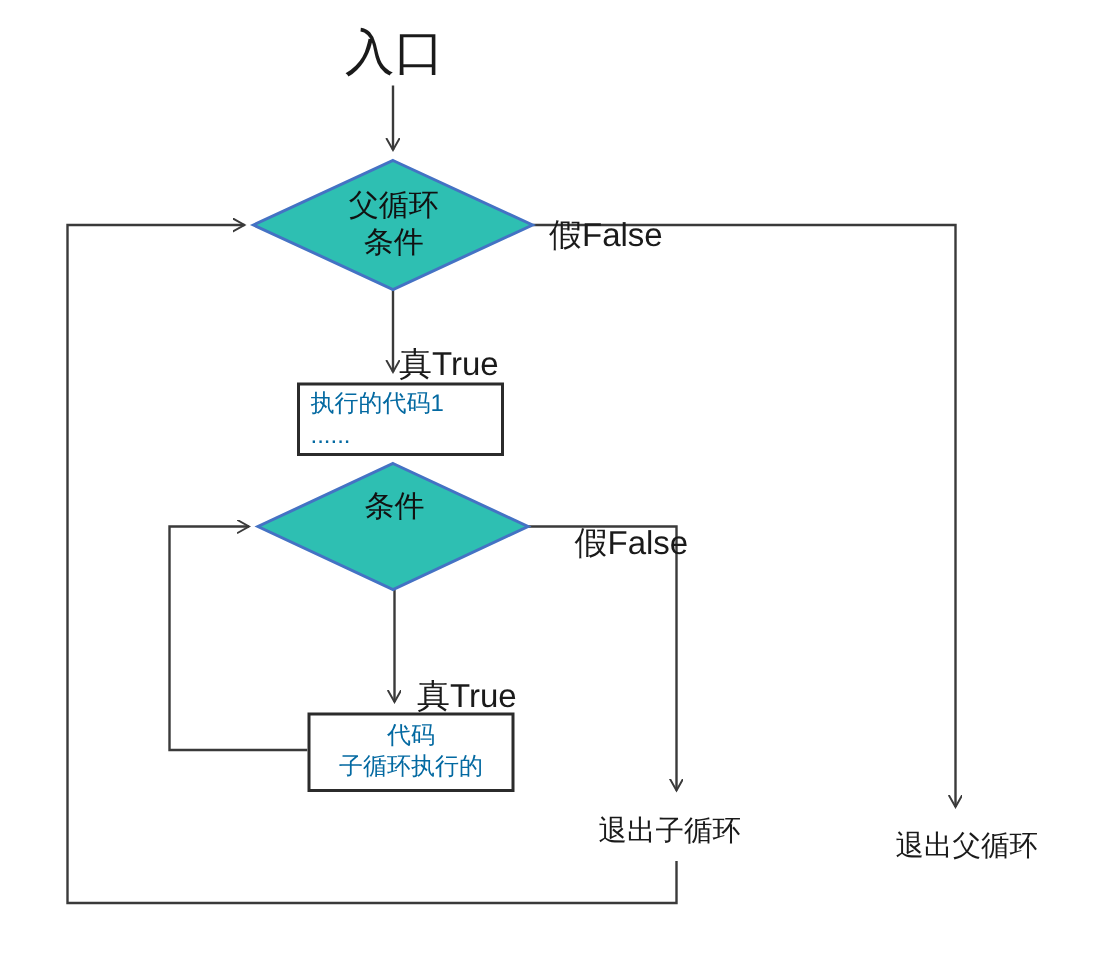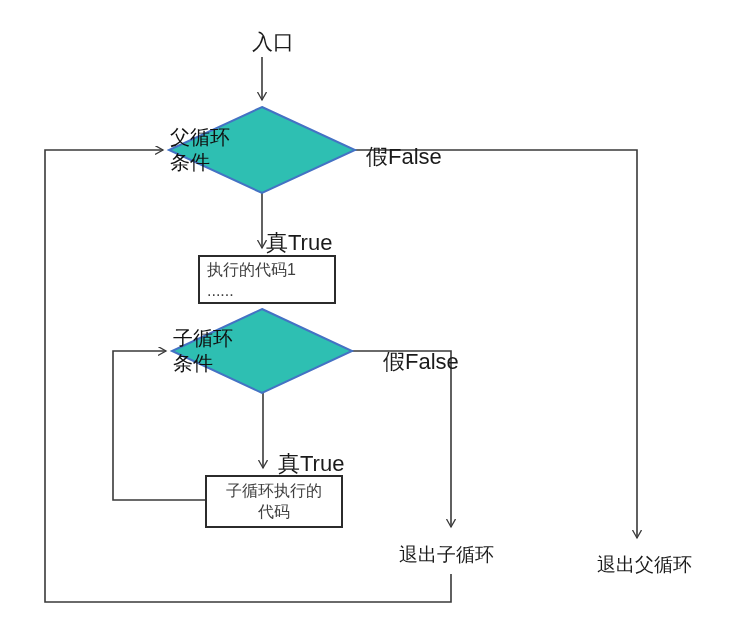--- a/index.html
+++ b/index.html
@@ -37,44 +37,45 @@
     stroke-width: 1.3;
   }
 
   .label {
     position: absolute;
     color: #1a1a1a;
     white-space: nowrap;
     line-height: 1.15;
   }
 
-  .entry-label   { left: 230px; top: 30px;  width: 64px;  font-size: 21px; text-align: right; }
+  .entry-label   { left: 230px; top: 16px;  width: 64px;  font-size: 33px; text-align: left; }
   .branch-label  { font-size: 22px; margin-top: 32px; }
   .false-parent  { left: 366px; top: 112px; }
   .true-parent   { left: 266px; top: 198px; }
   .false-child   { left: 383px; top: 317px; }
   .true-child    { left: 278px; top: 419px; }
   .exit-label    { font-size: 19px; }
   .exit-child    { left: 399px; top: 544px; }
   .exit-parent   { left: 597px; top: 554px; }
 
   .diamond-label {
     position: absolute;
     color: #111111;
     font-size: 20px;
     line-height: 25px;
+    text-align: center;
   }
   .parent-diamond-label { left: 170px; top: 125px; width: 185px; }
   .child-diamond-label  { left: 173px; top: 326px; width: 180px; }
 
   .process-box {
     position: absolute;
     background: #ffffff;
     border: 2px solid #2b2b2b;
-    color: #404040;
+    color: #0369a1;
     font-size: 16px;
     line-height: 21px;
   }
   .code1-box {
     left: 198px; top: 255px;
     width: 138px; height: 49px;
     padding: 2px 7px;
     text-align: left;
   }
   .child-code-box {
@@ -124,28 +125,27 @@
 
   <div class="label branch-label false-parent">假False</div>
   <div class="label branch-label true-parent">真True</div>
 
   <div class="process-box code1-box">
     <div>执行的代码1</div>
     <div>......</div>
   </div>
 
   <div class="diamond-label child-diamond-label">
-    <div>子循环</div>
     <div>条件</div>
   </div>
 
   <div class="label branch-label false-child">假False</div>
   <div class="label branch-label true-child">真True</div>
 
   <div class="process-box child-code-box">
+    <div>代码</div>
     <div>子循环执行的</div>
-    <div>代码</div>
   </div>
 
   <div class="label exit-label exit-parent">退出父循环</div>
   <div class="label exit-label exit-child">退出子循环</div>
 
 </div>
 
 </body></html>

